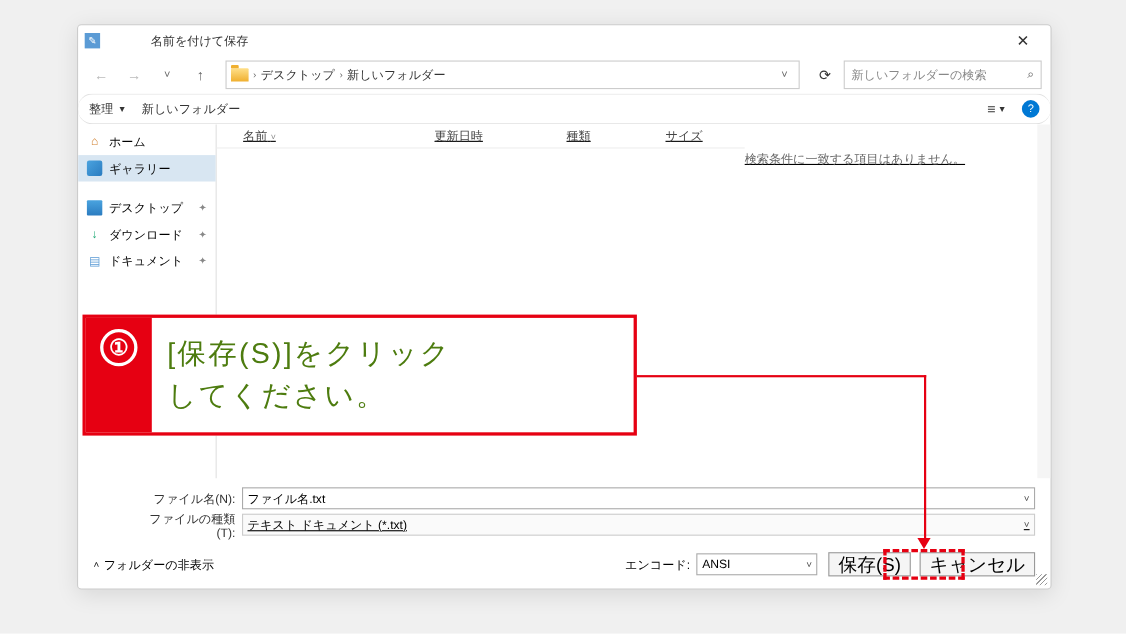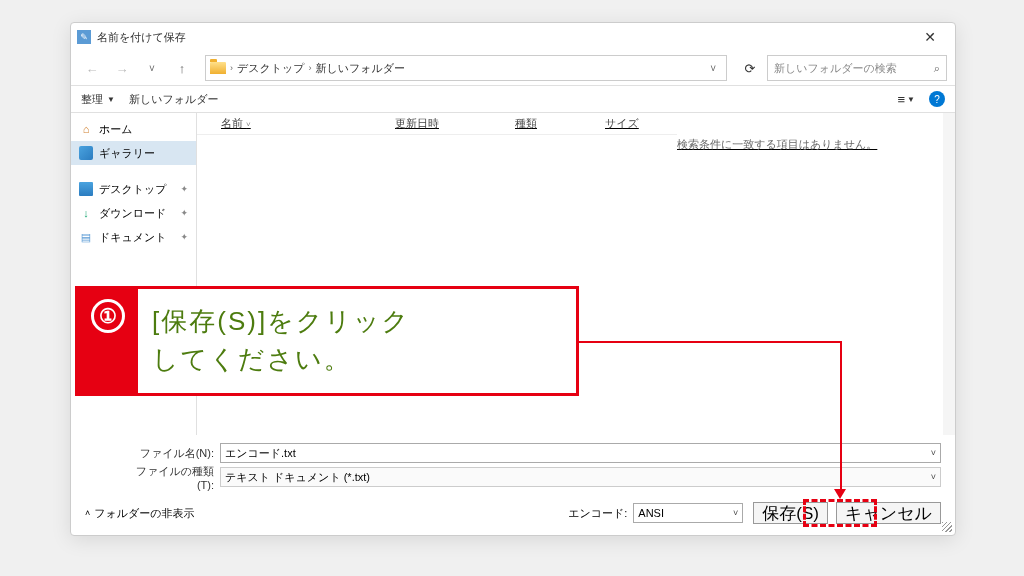--- a/index.html
+++ b/index.html
@@ -2,37 +2,37 @@
 <html><head>
 <meta charset="utf-8">
 <style>
 * { box-sizing: border-box; margin: 0; padding: 0; font-family: "Yu Gothic UI", "Meiryo", "Segoe UI", sans-serif; }
 body { background: #f0f0f0; width: 1024px; height: 576px; overflow: hidden; position: relative; }
 
 .window { position: absolute; left: 70px; top: 22px; width: 886px; height: 514px; background: #fff; border: 1px solid #ccc; border-radius: 4px; box-shadow: 0 4px 20px rgba(0,0,0,0.1); display: flex; flex-direction: column; }
 
 .titlebar { height: 28px; display: flex; align-items: center; padding: 0 6px; border-top-left-radius: 4px; border-top-right-radius: 4px; }
 .titlebar-icon { width: 14px; height: 14px; background: #5b9bd5; margin-right: 6px; display: flex; align-items: center; justify-content: center; font-size: 9px; color: #fff; }
-.titlebar-title { font-size: 11px; color: #333; flex: 1; }
+.titlebar-title { font-size: 11px; color: #333; flex: 1; margin-left: 40px; }
 .close-btn { width: 38px; height: 28px; display: flex; align-items: center; justify-content: center; font-size: 14px; color: #333; cursor: pointer; }
 
 .navbar { height: 34px; display: flex; align-items: center; padding: 0 8px; gap: 4px; }
 .nav-btn { width: 26px; height: 26px; display: flex; align-items: center; justify-content: center; color: #666; font-size: 13px; cursor: pointer; }
 .nav-btn.disabled { color: #bbb; }
 .addr-bar { flex: 1; height: 26px; border: 1px solid #ccc; display: flex; align-items: center; padding: 0 4px; gap: 4px; margin: 0 6px; }
 .folder-icon-yellow { width: 16px; height: 12px; background: linear-gradient(#ffe08a,#f0b030); border-radius: 1px 1px 0 0; position: relative; }
 .folder-icon-yellow::before { content:""; position:absolute; top:-3px; left:0; width:7px; height:3px; background:#f0b030; border-radius:1px 1px 0 0; }
 .crumb { font-size: 11px; color: #333; }
 .crumb-sep { font-size: 9px; color: #666; }
 .addr-chevron { margin-left:auto; font-size:10px; color:#666; padding-right:6px; }
 .refresh-btn { width: 26px; height: 26px; display: flex; align-items: center; justify-content: center; font-size: 13px; color: #333; cursor: pointer; }
 .search-box { width: 180px; height: 26px; border: 1px solid #ccc; display: flex; align-items: center; padding: 0 6px; font-size: 11px; color: #888; }
 .search-box .mag { margin-left:auto; font-size:11px; color:#666; }
 
-.toolbar { height: 28px; display: flex; align-items: center; padding: 0 10px; border-bottom: 1px solid #e0e0e0; border-top: 1px solid #e0e0e0; font-size: 11px; gap: 14px; }
+.toolbar { height: 28px; display: flex; align-items: center; padding: 0 10px; border-bottom: 1px solid #e0e0e0; border-top: 1px solid #e0e0e0; font-size: 11px; gap: 14px; border-radius: 13px; }
 .tool-btn { display:flex; align-items:center; gap:4px; color:#333; cursor:pointer; }
 .tool-spacer { flex:1; }
 .view-btn { font-size:13px; color:#333; display:flex; align-items:center; gap:2px; }
 .help-btn { width:16px; height:16px; border-radius:50%; background:#0078d4; color:#fff; font-size:10px; display:flex; align-items:center; justify-content:center; }
 
 .body { flex:1; display:flex; position: relative; overflow:hidden; }
 .sidebar { width: 126px; border-right: 1px solid #e0e0e0; padding: 4px 0; font-size: 11px; }
 .side-item { height: 24px; display:flex; align-items:center; padding: 0 8px; gap:6px; cursor:pointer; position:relative; }
 .side-item.selected { background:#d8e6f2; }
 .side-item .pin { margin-left:auto; color:#888; font-size:9px; }
@@ -52,21 +52,21 @@
 .col.name { width:190px; padding-left:24px; }
 .col.date { width:120px; }
 .col.type { width:90px; }
 .col.size { width:80px; }
 .empty-msg { text-align:center; color:#666; padding-top:24px; font-size:11px; }
 
 .fields { padding: 6px 14px 2px 14px; font-size: 11px; margin-left: 45px; }
 .field-row { display:flex; align-items:center; height:24px; gap:6px; }
 .field-label { width:84px; text-align:right; color:#333; }
 .field-input { flex:1; height:20px; border:1px solid #aaa; padding:0 4px; font-size:11px; background:#fff; display:flex; align-items:center; }
-.field-select { flex:1; height:20px; border:1px solid #ccc; padding:0 4px; font-size:11px; background:#fafafa; display:flex; align-items:center; }
+.field-select { flex:1; height:20px; border:1px solid #ccc; padding:0 4px; font-size:11px; background:#fafafa; display:flex; align-items:center;text-decoration:underline; }
 .field-chevron { margin-left:auto; font-size:9px; color:#444; }
 
 .footer { height: 44px; border-top:0; display:flex; align-items:center; padding:0 14px; font-size:11px; }
 .hide-folders { display:flex; align-items:center; gap:4px; cursor:pointer; }
 .footer-spacer { flex:1; }
 .enc-label { margin-right:6px;text-align:right; }
 .enc-select { width:110px; height:20px; border:1px solid #aaa; padding:0 4px; display:flex; align-items:center; margin-right:10px; }
 .btn { height:22px; min-width:66px; border:1px solid #999; background:#f5f5f5; font-size:17px; display:flex; align-items:center; justify-content:center; cursor:pointer; padding:0 8px; }
 .btn + .btn { margin-left:8px; }
 
@@ -161,21 +161,21 @@
         <div class="col size">サイズ</div>
       </div>
       <div class="empty-msg">検索条件に一致する項目はありません。</div>
     </div>
   </div>
 
   <div class="fields">
     <div class="field-row">
       <div class="field-label">ファイル名(N):</div>
       <div class="field-input">
-        <span>エンコード.txt</span>
+        <span>ファイル名.txt</span>
         <span class="field-chevron">˅</span>
       </div>
     </div>
     <div class="field-row">
       <div class="field-label">ファイルの種類(T):</div>
       <div class="field-select">
         <span>テキスト ドキュメント (*.txt)</span>
         <span class="field-chevron">˅</span>
       </div>
     </div>

